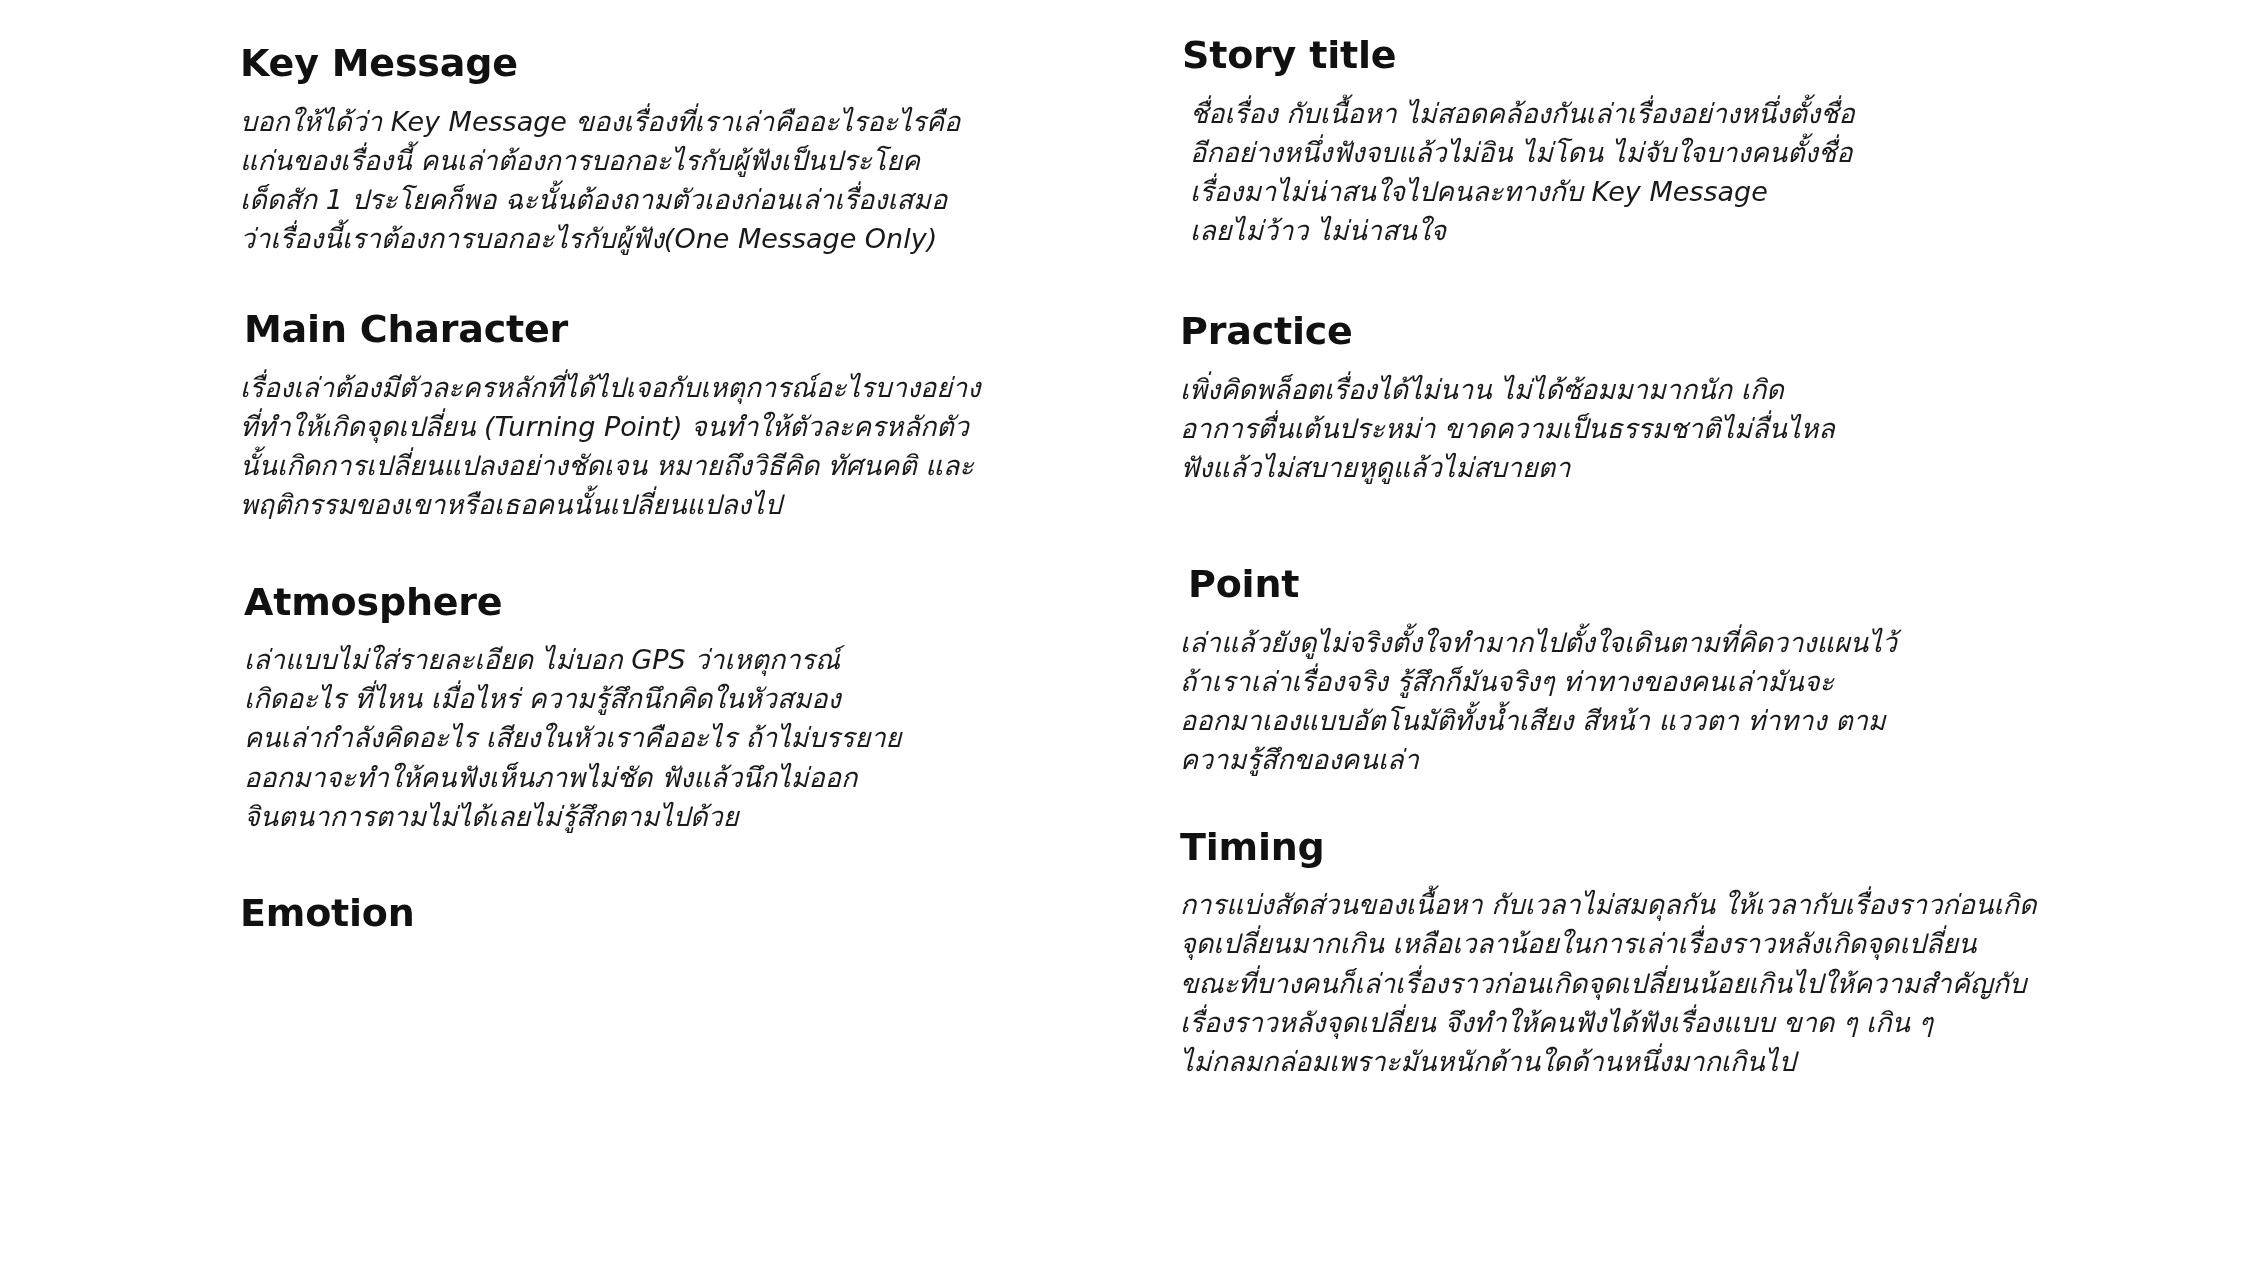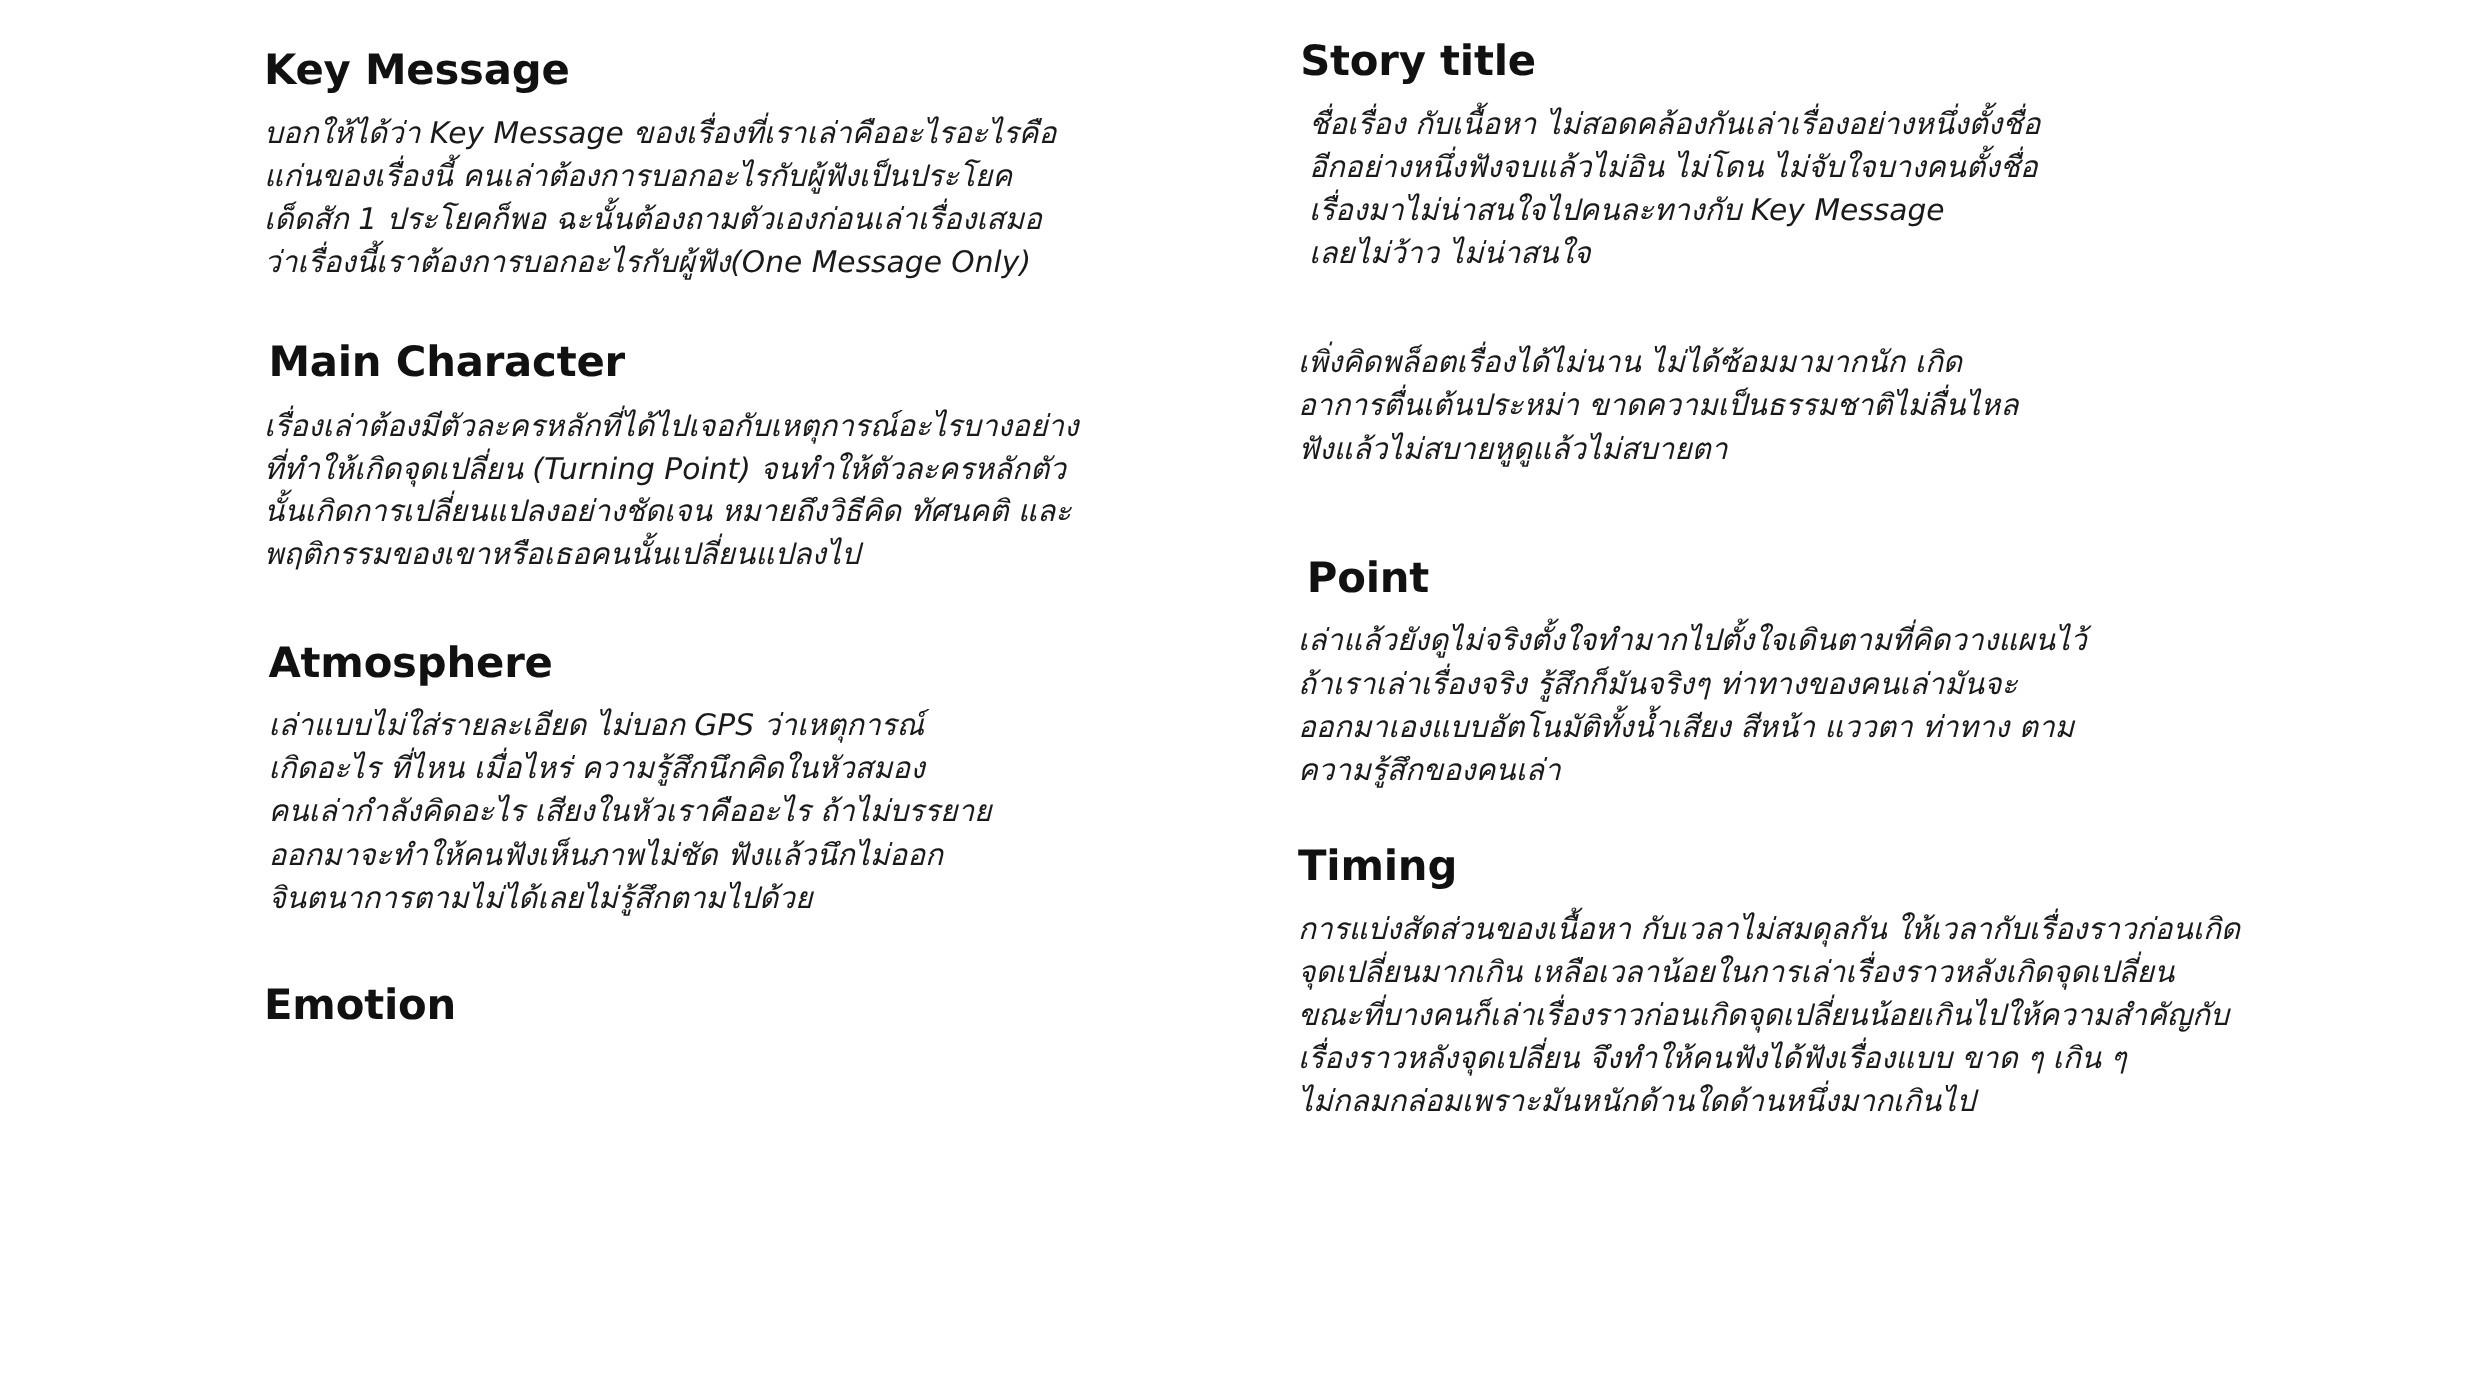--- a/index.html
+++ b/index.html
@@ -114,20 +114,21 @@
 
     <div class="block" id="block-story-title">
       <h2 class="heading">Story title</h2>
       <p class="body-text">ชื่อเรื่อง กับเนื้อหา ไม่สอดคล้องกันเล่าเรื่องอย่างหนึ่งตั้งชื่อ
 อีกอย่างหนึ่งฟังจบแล้วไม่อิน ไม่โดน ไม่จับใจบางคนตั้งชื่อ
 เรื่องมาไม่น่าสนใจไปคนละทางกับ Key Message
 เลยไม่ว้าว ไม่น่าสนใจ</p>
     </div>
 
     <div class="block" id="block-practice">
+      <h2 class="heading">Practice</h2>
       <p class="body-text">เพิ่งคิดพล็อตเรื่องได้ไม่นาน ไม่ได้ซ้อมมามากนัก เกิด
 อาการตื่นเต้นประหม่า ขาดความเป็นธรรมชาติไม่ลื่นไหล
 ฟังแล้วไม่สบายหูดูแล้วไม่สบายตา</p>
     </div>
 
     <div class="block" id="block-acting">
       <h2 class="heading">Point</h2>
       <p class="body-text">เล่าแล้วยังดูไม่จริงตั้งใจทำมากไปตั้งใจเดินตามที่คิดวางแผนไว้
 ถ้าเราเล่าเรื่องจริง รู้สึกก็มันจริงๆ ท่าทางของคนเล่ามันจะ
 ออกมาเองแบบอัตโนมัติทั้งน้ำเสียง สีหน้า แววตา ท่าทาง ตาม

